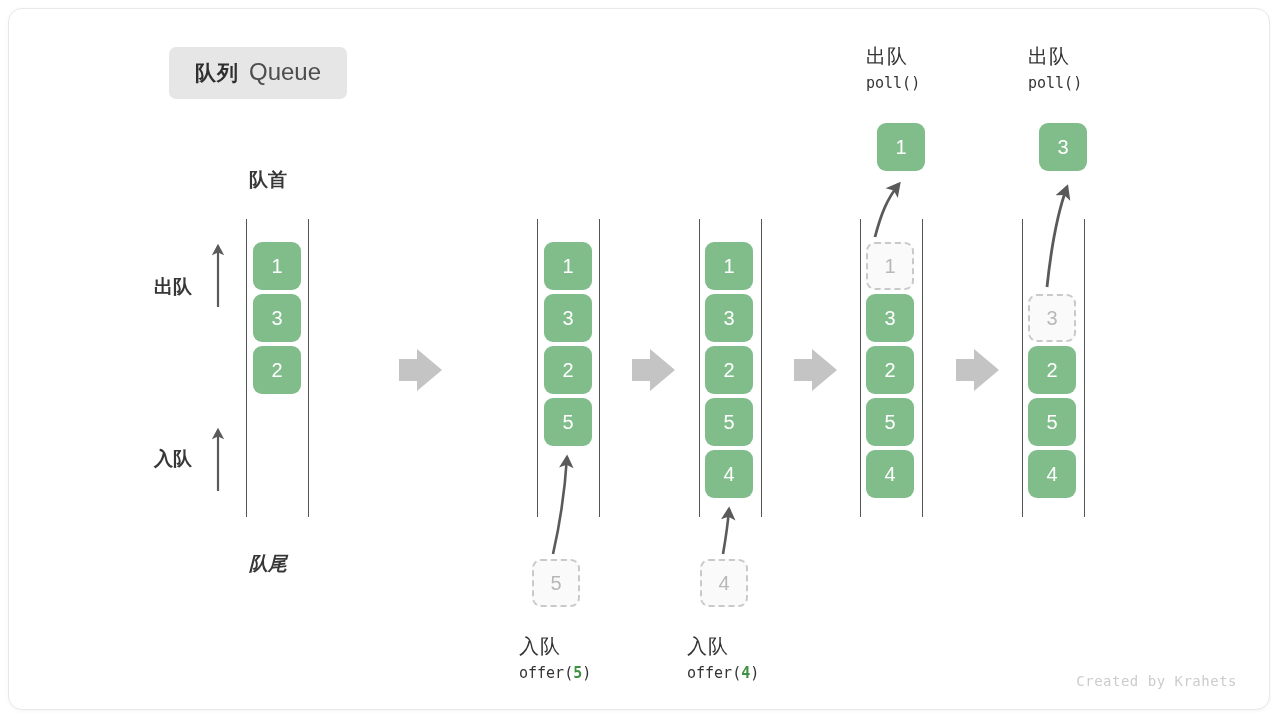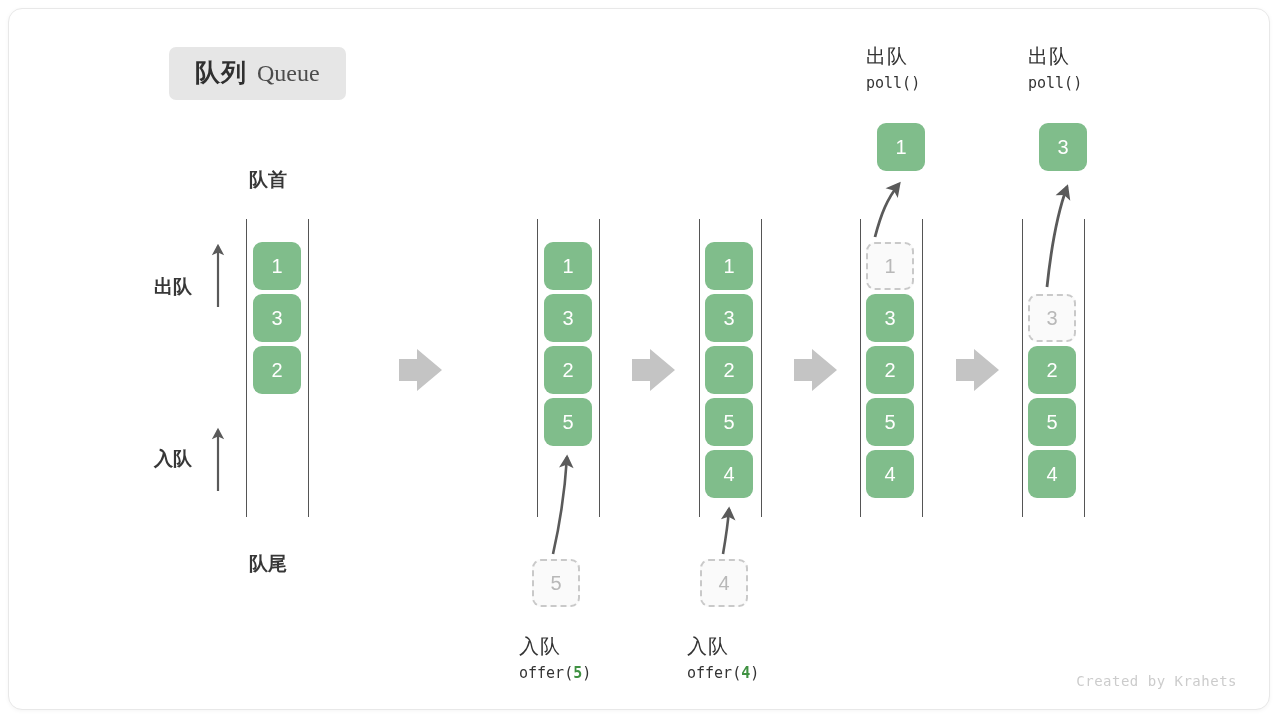--- a/index.html
+++ b/index.html
@@ -32,27 +32,27 @@
     position: absolute;
     left: 160px;
     top: 38px;
     padding: 13px 26px 15px 26px;
     background: #e6e6e6;
     border-radius: 7px;
     white-space: nowrap;
     line-height: 1;
   }
   #title-badge .cn {
-    font-size: 25px;
+    font-size: 21px;
     font-weight: bold;
     color: #2f2f2f;
     letter-spacing: 1px;
   }
   #title-badge .en {
-    font-family: Liberation Serif, serif;
+    font-family: Liberation Sans, sans-serif;
     font-size: 24px;
     color: #4d4d4d;
     margin-left: 10px;
   }
 
   
   .cn-label {
     position: absolute;
     font-size: 19px;
     font-weight: bold;
@@ -137,21 +137,21 @@
 </head>
 <body>
 
 <div id="card">
 
   <div id="title-badge">
     <span class="cn">队列</span><span class="en">Queue</span>
   </div>
 
   <div class="cn-label" style="left:240px; top:161px;">队首</div>
-  <div class="cn-label" style="left:240px; top:545px;">队尾</div>
+  <div class="cn-label" style="left:240px; top:545px;font-style:italic;">队尾</div>
   <div class="cn-label" style="left:145px; top:268px;">出队</div>
   <div class="cn-label" style="left:145px; top:440px;">入队</div>
 
   <div class="rail" style="left:237px; top:210px; height:298px;"></div>
   <div class="rail" style="left:299px; top:210px; height:298px;"></div>
 
   <div class="cell filled" style="left:244px; top:233px;">1</div>
   <div class="cell filled" style="left:244px; top:285px;">3</div>
   <div class="cell filled" style="left:244px; top:337px;">2</div>
 

